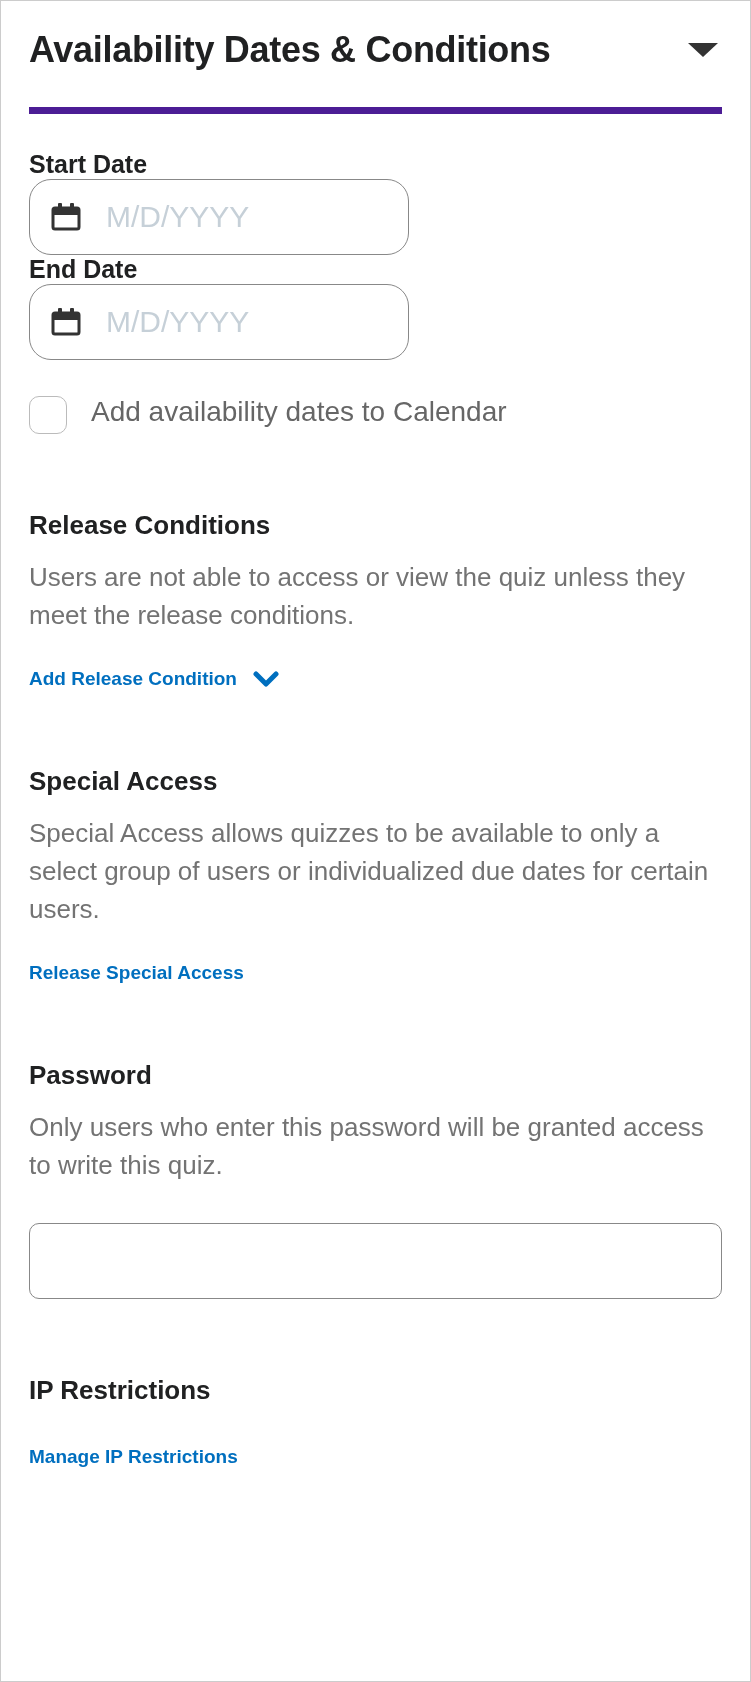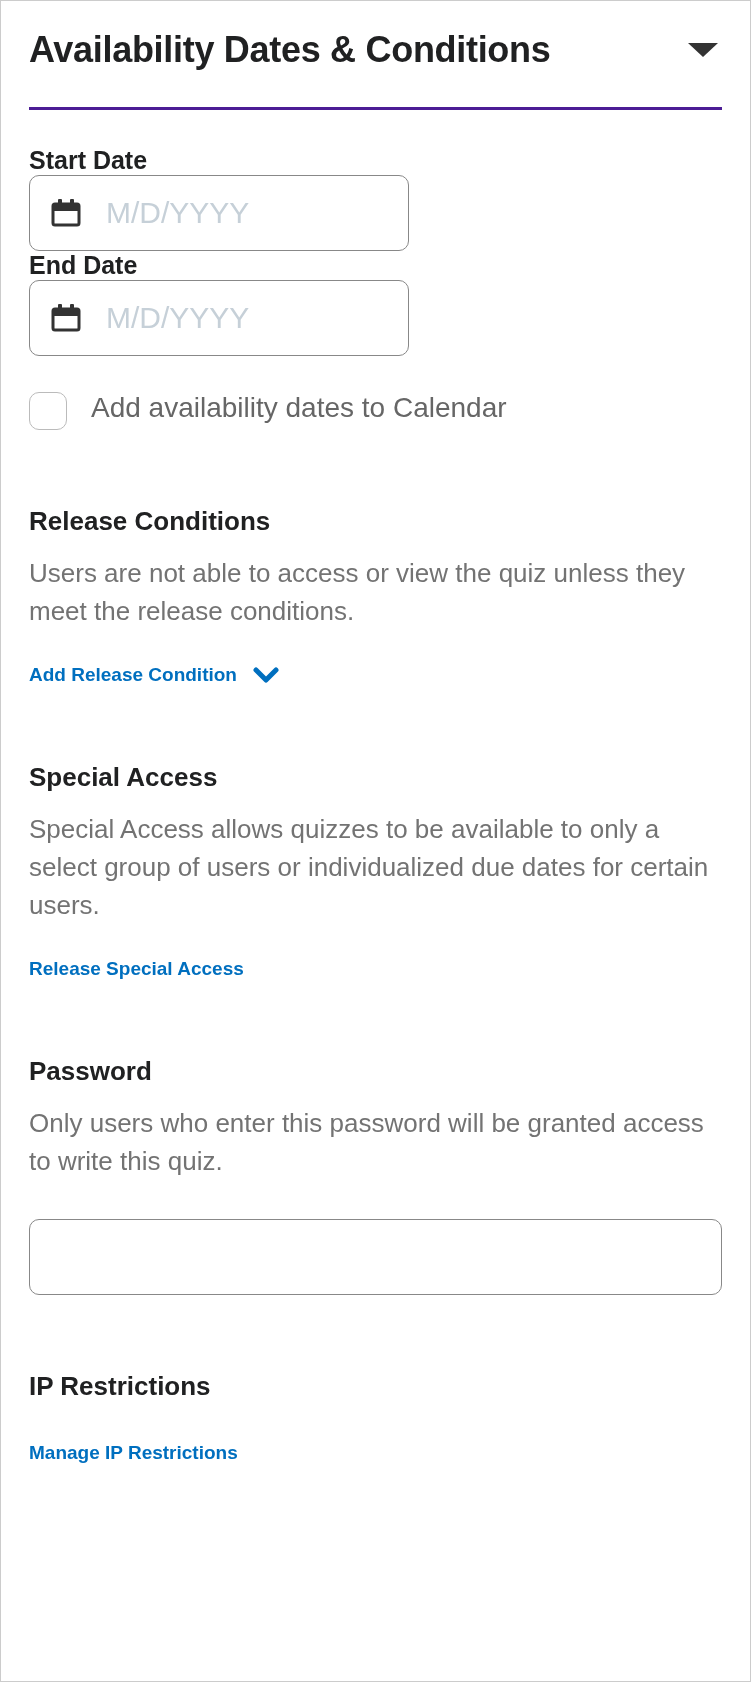--- a/index.html
+++ b/index.html
@@ -10,21 +10,21 @@
     width: 751px;
     height: 1682px;
     border: 1px solid #ccc;
     padding: 28px 28px 28px 28px;
   }
   .header-row {
     display: flex;
     justify-content: space-between;
     align-items: center;
     margin-bottom: 36px;
-    border-bottom: 3px solid #4c1d95;
+    border-bottom: 7px solid #4c1d95;
     padding-bottom: 36px;
   }
   .panel-title {
     font-size: 36px;
     font-weight: 700;
     color: #202122;
     letter-spacing: -0.3px;
   }
   .chevron-toggle {
     cursor: pointer;
@@ -36,21 +36,21 @@
     margin-top: 52px;
     margin-bottom: 18px;
   }
   .field-label.first { margin-top: 18px; }
   .date-input-wrap {
     display: flex;
     align-items: center;
     width: 380px;
     height: 76px;
     border: 1px solid #888;
-    border-radius: 10px;
+    border-radius: 22px;
     padding: 0 20px;
   }
   .date-input-wrap input {
     border: none;
     outline: none;
     font-size: 30px;
     color: #202122;
     flex: 1;
     margin-left: 24px;
     background: transparent;

